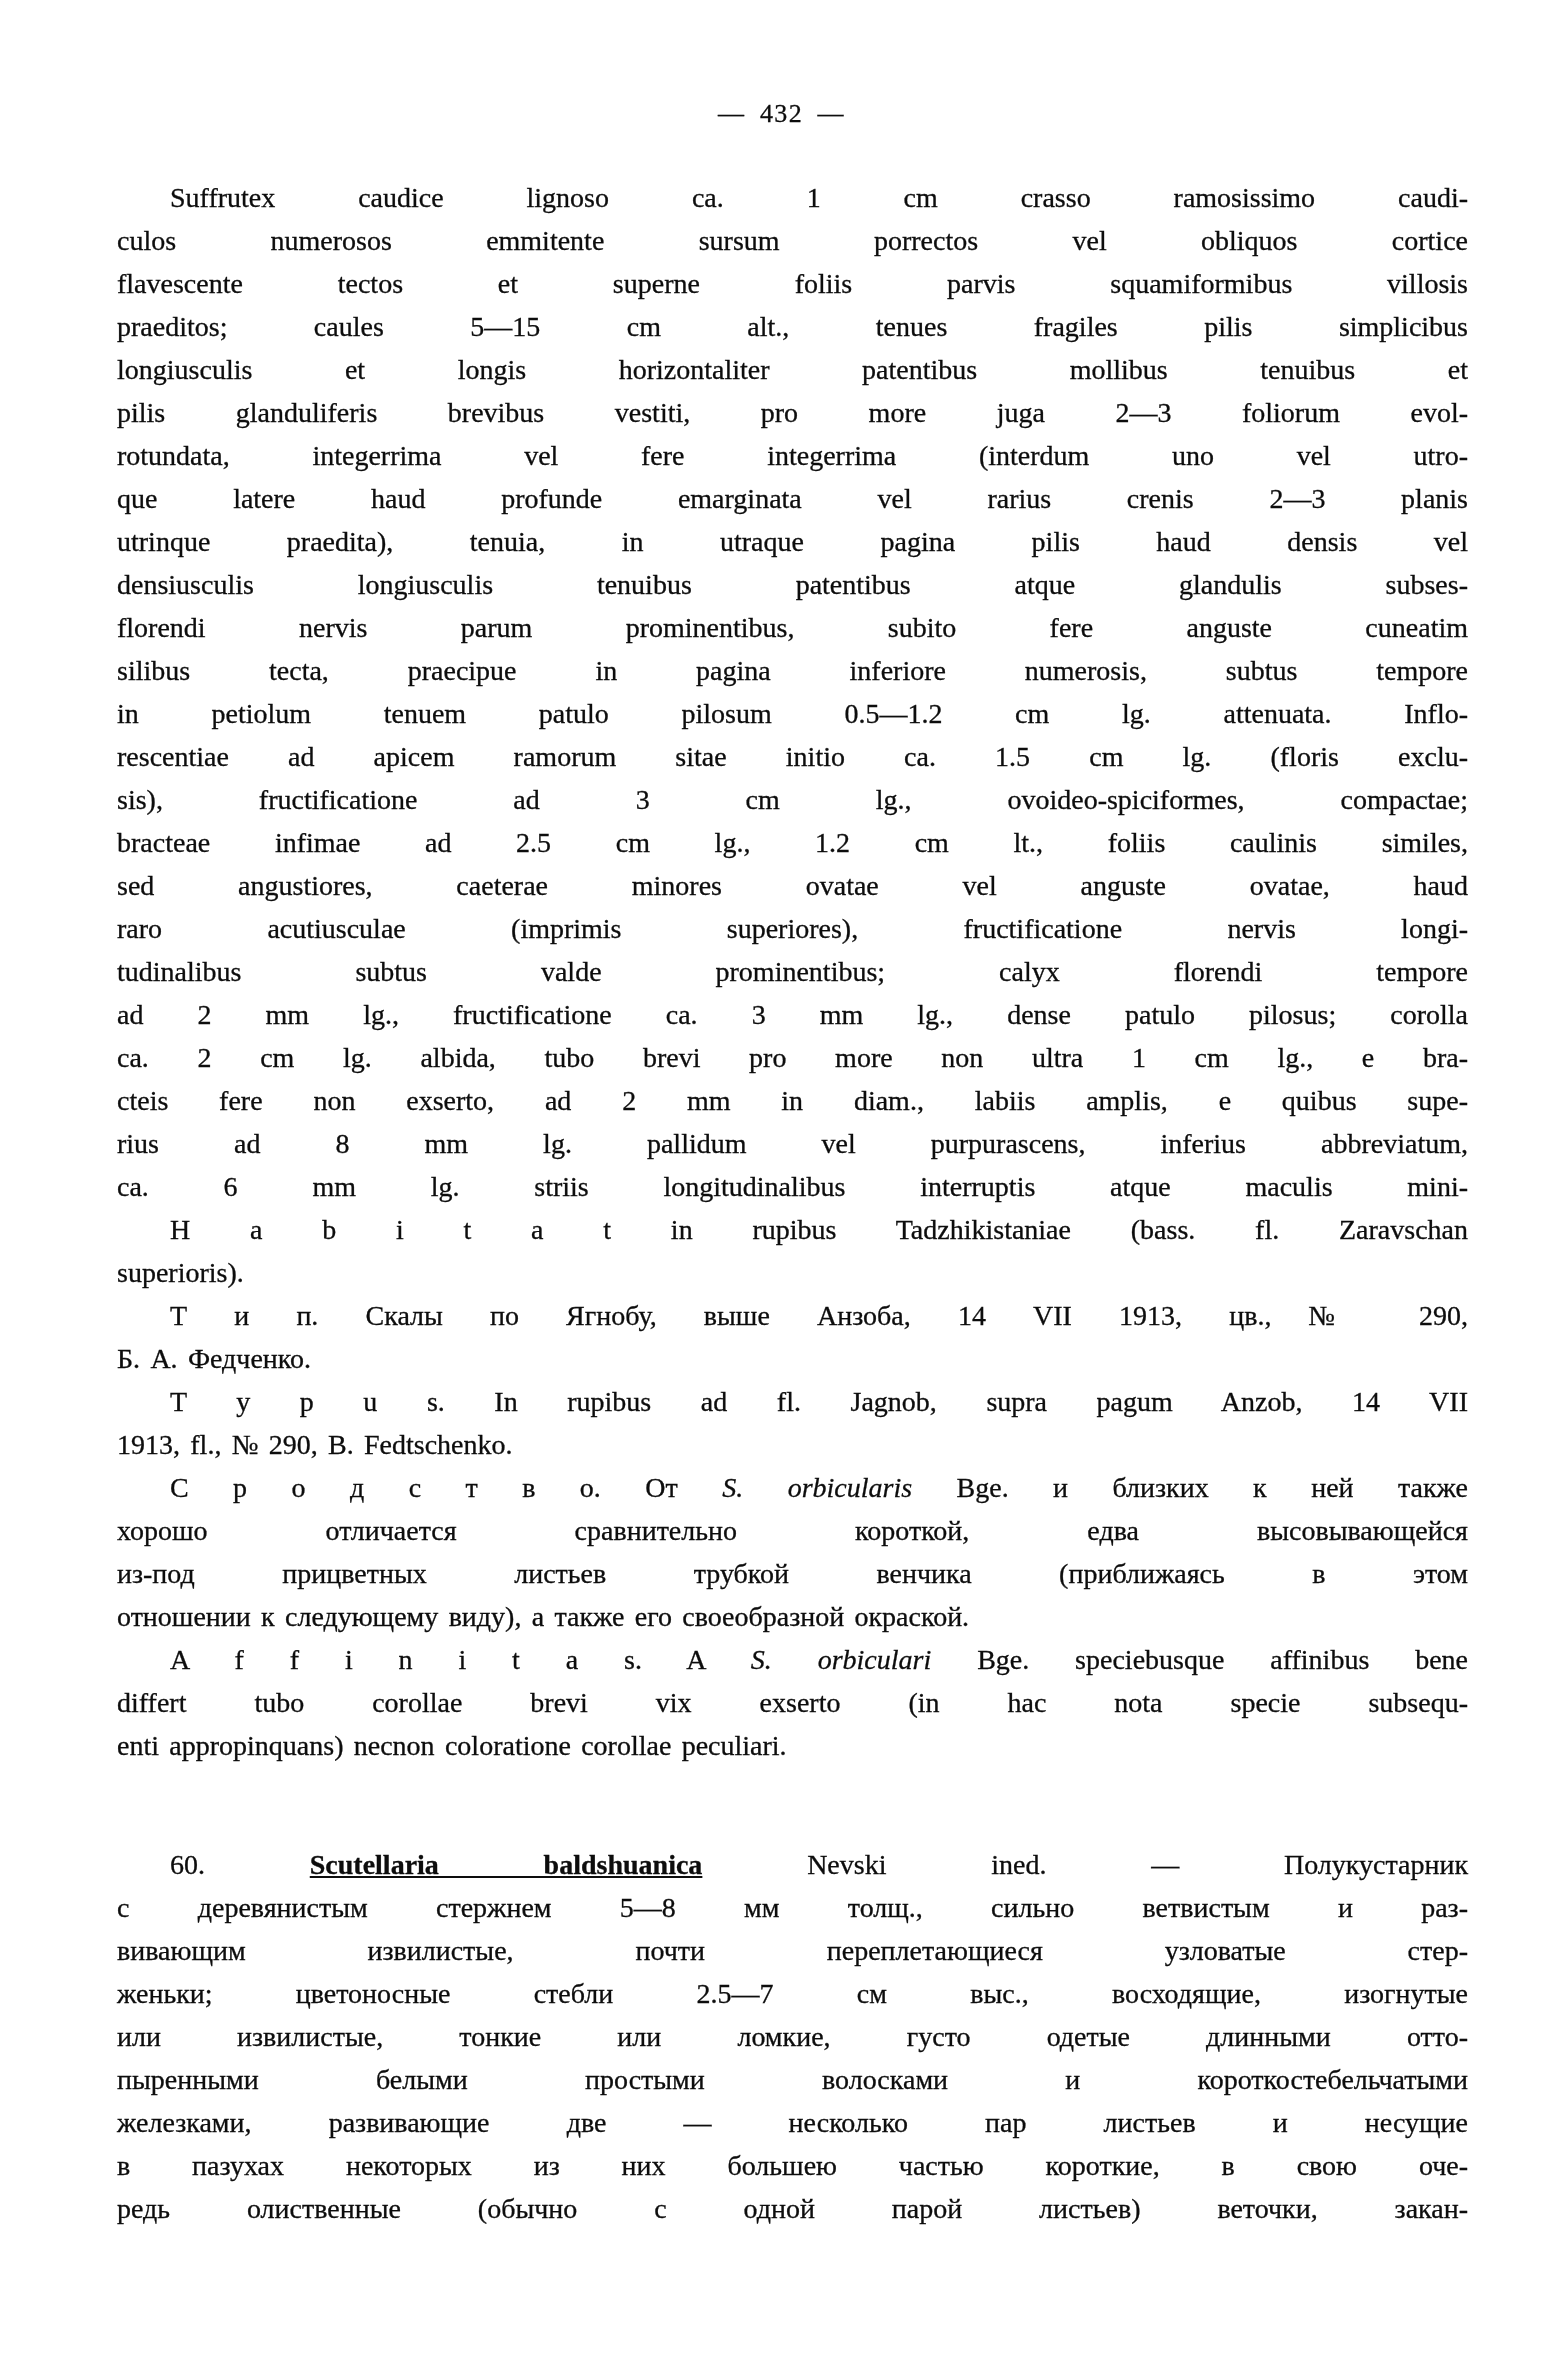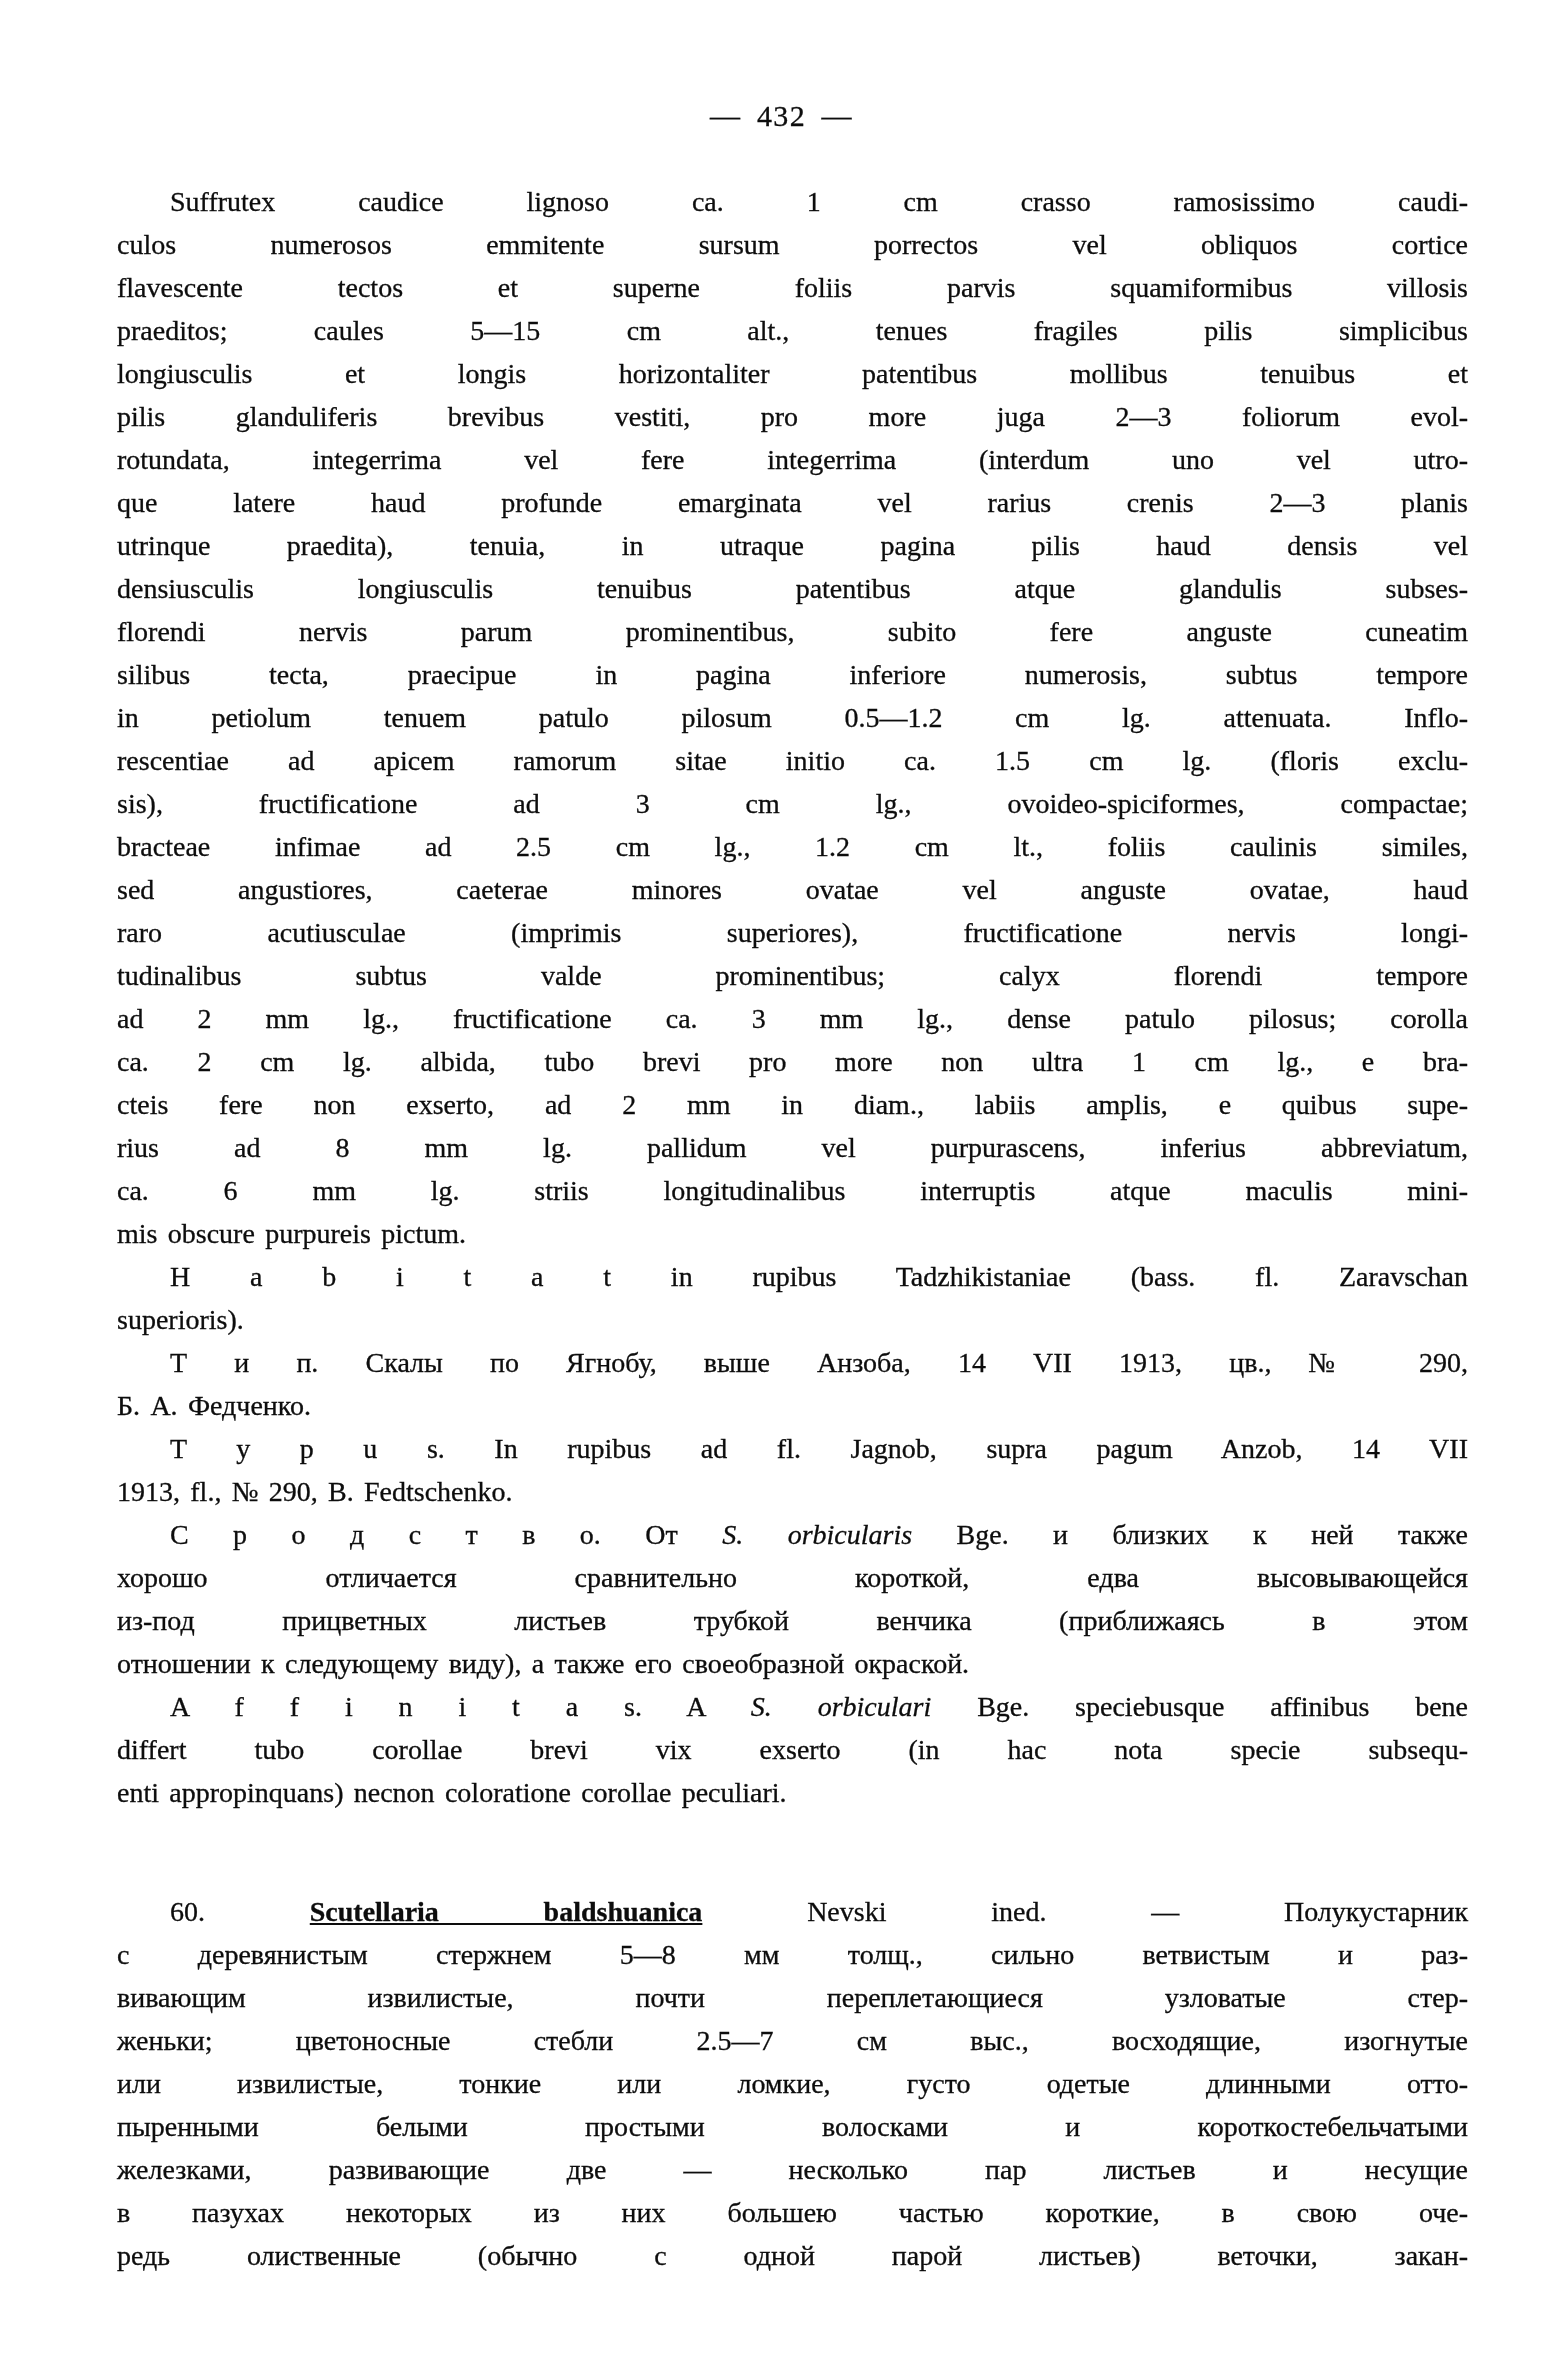--- a/index.html
+++ b/index.html
@@ -14,21 +14,21 @@
     margin: 0 auto;
     background: #ffffff;
     overflow: hidden;
     font-family: "Liberation Serif", "DejaVu Serif", serif;
     color: #0d0d0d;
     -webkit-text-stroke: 0.3px #0d0d0d;
   }
   .page-number {
     margin-top: 99px;
     text-align: center;
-    font-size: 30px;
+    font-size: 26px;
     letter-spacing: 1.4px;
     word-spacing: 6.6px;
   }
   .text-block {
     margin: 47px 95px 0 117px;
     font-size: 28px;
     line-height: 43px;
     word-spacing: 3.3px;
   }
   .para { margin: 0; }
@@ -73,21 +73,20 @@
       <div class="line">sis), fructificatione ad 3 cm lg., ovoideo-spiciformes, compactae;</div>
       <div class="line">bracteae infimae ad 2.5 cm lg., 1.2 cm lt., foliis caulinis similes,</div>
       <div class="line">sed angustiores, caeterae minores ovatae vel anguste ovatae, haud</div>
       <div class="line">raro acutiusculae (imprimis superiores), fructificatione nervis longi-</div>
       <div class="line">tudinalibus subtus valde prominentibus; calyx florendi tempore</div>
       <div class="line">ad 2 mm lg., fructificatione ca. 3 mm lg., dense patulo pilosus; corolla</div>
       <div class="line">ca. 2 cm lg. albida, tubo brevi pro more non ultra 1 cm lg., e bra-</div>
       <div class="line">cteis fere non exserto, ad 2 mm in diam., labiis amplis, e quibus supe-</div>
       <div class="line">rius ad 8 mm lg. pallidum vel purpurascens, inferius abbreviatum,</div>
       <div class="line">ca. 6 mm lg. striis longitudinalibus interruptis atque maculis mini-</div>
-      <div class="line end">mis obscure purpureis pictum.</div>
     </div>
 
     <div class="para">
       <div class="line first">H a b i t a t   in rupibus Tadzhikistaniae (bass. fl. Zaravschan</div>
       <div class="line end">superioris).</div>
     </div>
 
     <div class="para">
       <div class="line first">Т и п.   Скалы по Ягнобу, выше Анзоба, 14 VII 1913, цв.,№ 290,</div>
       <div class="line end">Б. А. Федченко.</div>

